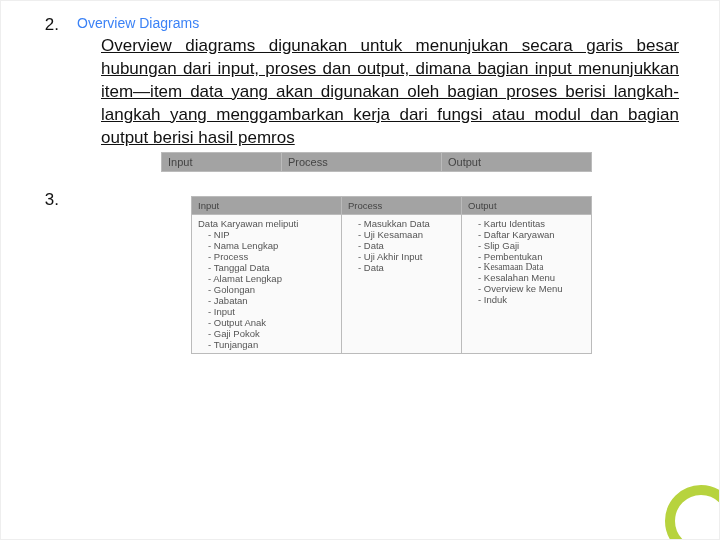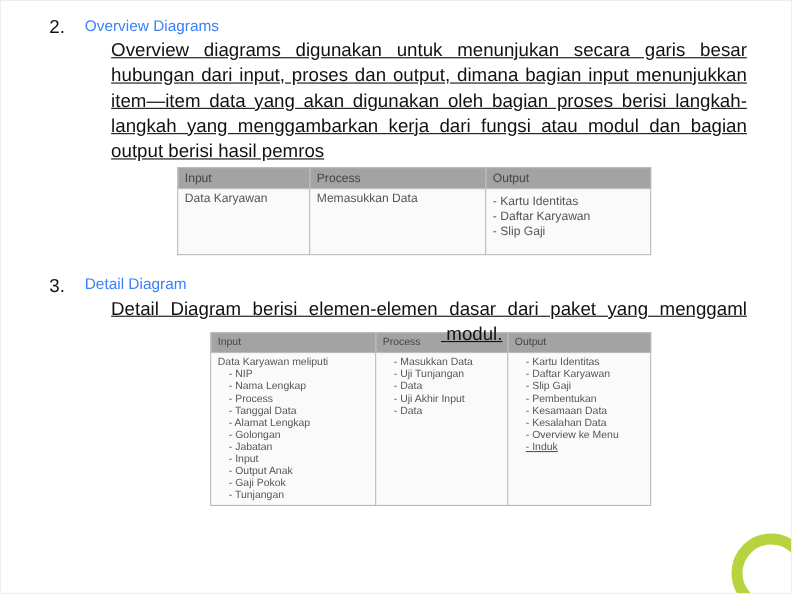--- a/index.html
+++ b/index.html
@@ -101,45 +101,28 @@
     </div>
     <div class="body-text">Overview diagrams digunakan untuk menunjukan secara garis besar hubungan dari input, proses dan output, dimana bagian input menunjukkan item—item data yang akan digunakan oleh bagian proses berisi langkah-langkah yang menggambarkan kerja dari fungsi atau modul dan bagian output berisi hasil pemros</div>
     <div class="table-wrap">
       <table class="ipo overview">
         <tbody>
             <tr>
           <th>Input</th>
           <th>Process</th>
           <th>Output</th>
         </tr>
-        <tr class="overview-row">
-          <td>Data Karyawan</td>
-          <td>Memasukkan Data</td>
-          <td>
-            <div class="dash-list">
-              <div>Kartu Identitas</div>
-              <div>Daftar Karyawan</div>
-              <div>Slip Gaji</div>
-            </div>
-          </td>
-        </tr>
       </tbody>
         </table>
     </div>
   </div>
 
   <div class="section">
     <div class="section-head">
       <div class="num">3.</div>
-      <div class="title">Detail Diagram</div>
-    </div>
-    <div class="body-text">
-      <span>Detail Diagram berisi elemen-elemen dasar dari paket yang menggaml</span>
-      <span style="display:inline-block; width:300px;"></span>
-      <span>modul.</span>
     </div>
     <div class="table-wrap" style="margin-top:-14px; margin-left:150px;">
       <table class="ipo detail">
         <tbody>
             <tr>
           <th>Input</th>
           <th>Process</th>
           <th>Output</th>
         </tr>
         <tr>
@@ -155,36 +138,36 @@
               <li>Jabatan</li>
               <li>Input</li>
               <li>Output Anak</li>
               <li>Gaji Pokok</li>
               <li>Tunjangan</li>
             </ul>
           </td>
           <td>
             <ul>
               <li>Masukkan Data</li>
-              <li>Uji Tunjangan</li>
+              <li>Uji Kesamaan</li>
               <li style="list-style:none;">Data</li>
               <li>Uji Akhir Input</li>
               <li style="list-style:none;">Data</li>
             </ul>
           </td>
           <td>
             <ul>
               <li>Kartu Identitas</li>
               <li>Daftar Karyawan</li>
               <li>Slip Gaji</li>
               <li>Pembentukan</li>
-              <li style="list-style:none;">Kesamaan Data</li>
-              <li>Kesalahan Data</li>
+              <li style="list-style:none;font-family:Liberation Serif, serif;">Kesamaan Data</li>
+              <li>Kesalahan Menu</li>
               <li>Overview ke Menu</li>
-              <li style="list-style:none;text-decoration:underline;">Induk</li>
+              <li style="list-style:none;">Induk</li>
             </ul>
           </td>
         </tr>
       </tbody>
         </table>
     </div>
   </div>
 
 </div>
 

